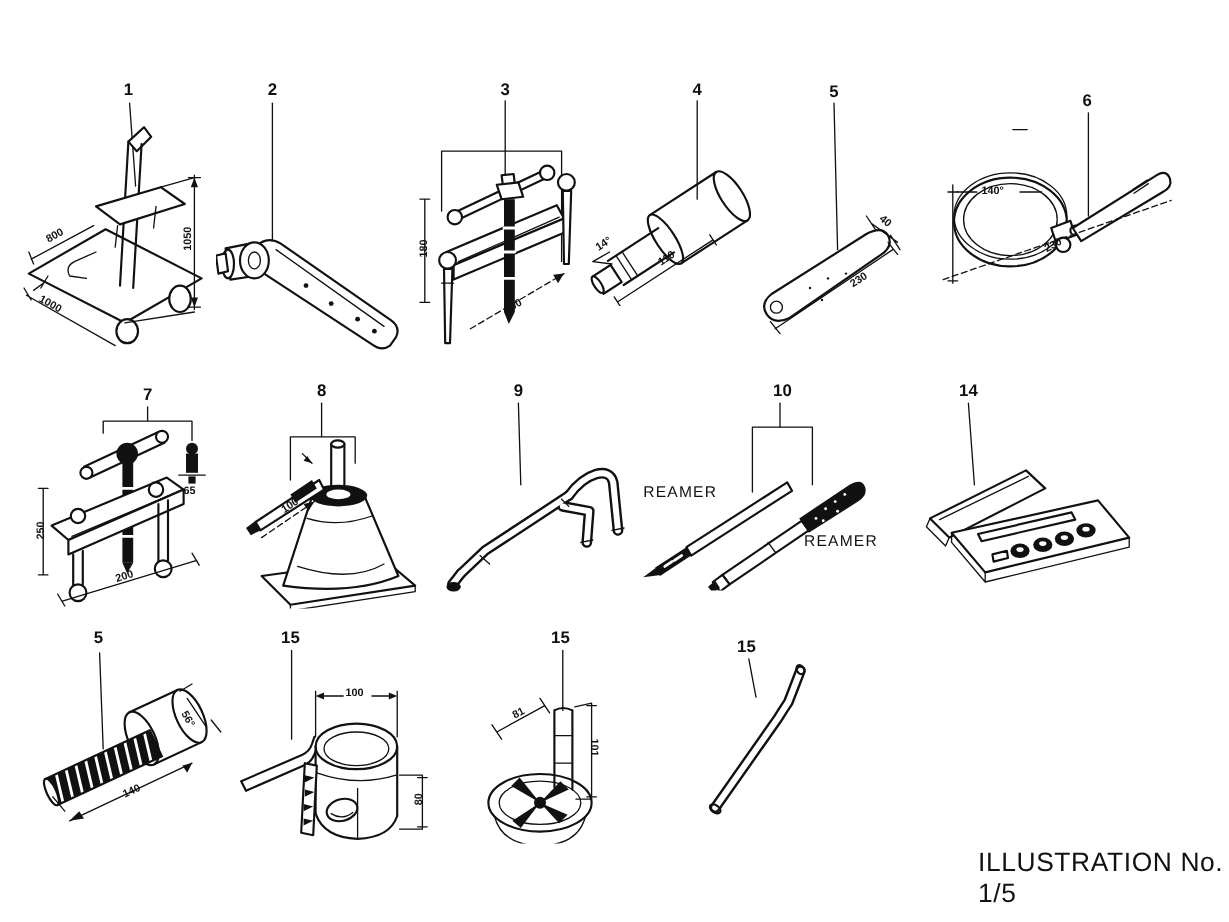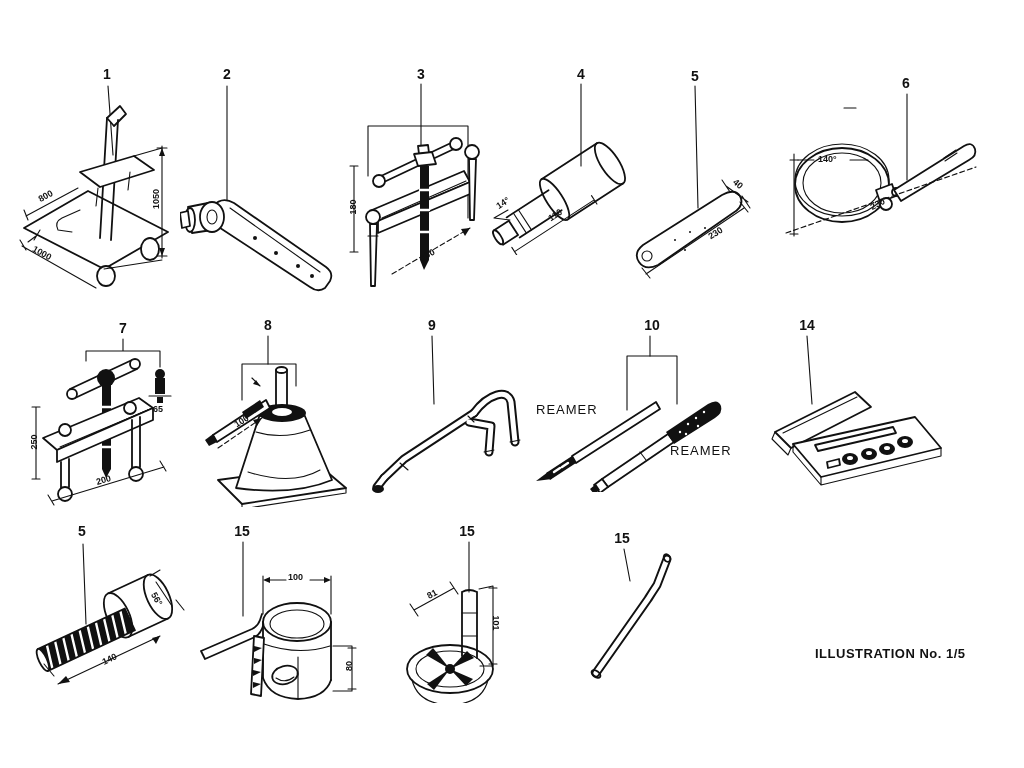--- a/index.html
+++ b/index.html
@@ -12,21 +12,21 @@
   svg .k{fill:#111;stroke:none}
   svg .w{fill:#fff;stroke:none}
   svg .thin{stroke-width:1.1}
   svg .dash{stroke-dasharray:5 3;stroke-width:1.1}
   svg .to{stroke-width:9}
   svg .ti{stroke:#fff;stroke-width:5}
   svg .tw{stroke:#fff;stroke-width:2.4}
   .num{position:absolute;font-size:14px;font-weight:bold;transform:translateX(-50%);white-space:nowrap}
   .dim{position:absolute;font-size:9px;font-weight:bold;white-space:nowrap;transform-origin:center}
   .toolname{position:absolute;font-size:13px;font-weight:normal;letter-spacing:1px;white-space:nowrap}
-  .caption{position:absolute;left:815px;top:646px;font-size:13px;font-weight:bold;letter-spacing:.5px}
+  .caption{position:absolute;left:815px;top:706px;font-size:22px;font-weight:normal;letter-spacing:.5px}
 </style>
 </head>
 <body>
 
 <div class="fig" style="left:10px;top:60px;width:170px;height:230px">
   <svg viewBox="0 0 170 230">
     <path d="M98,26 L103,95" class="thin"></path>
     <path d="M97,58 L110,46 L116,54 L104,66 Z" class="f"></path>
     <path d="M97,58 L90,178 M108,60 L101,180"></path>
     <path d="M70,112 L124,96 L144,110 L90,127 Z" class="f"></path>

